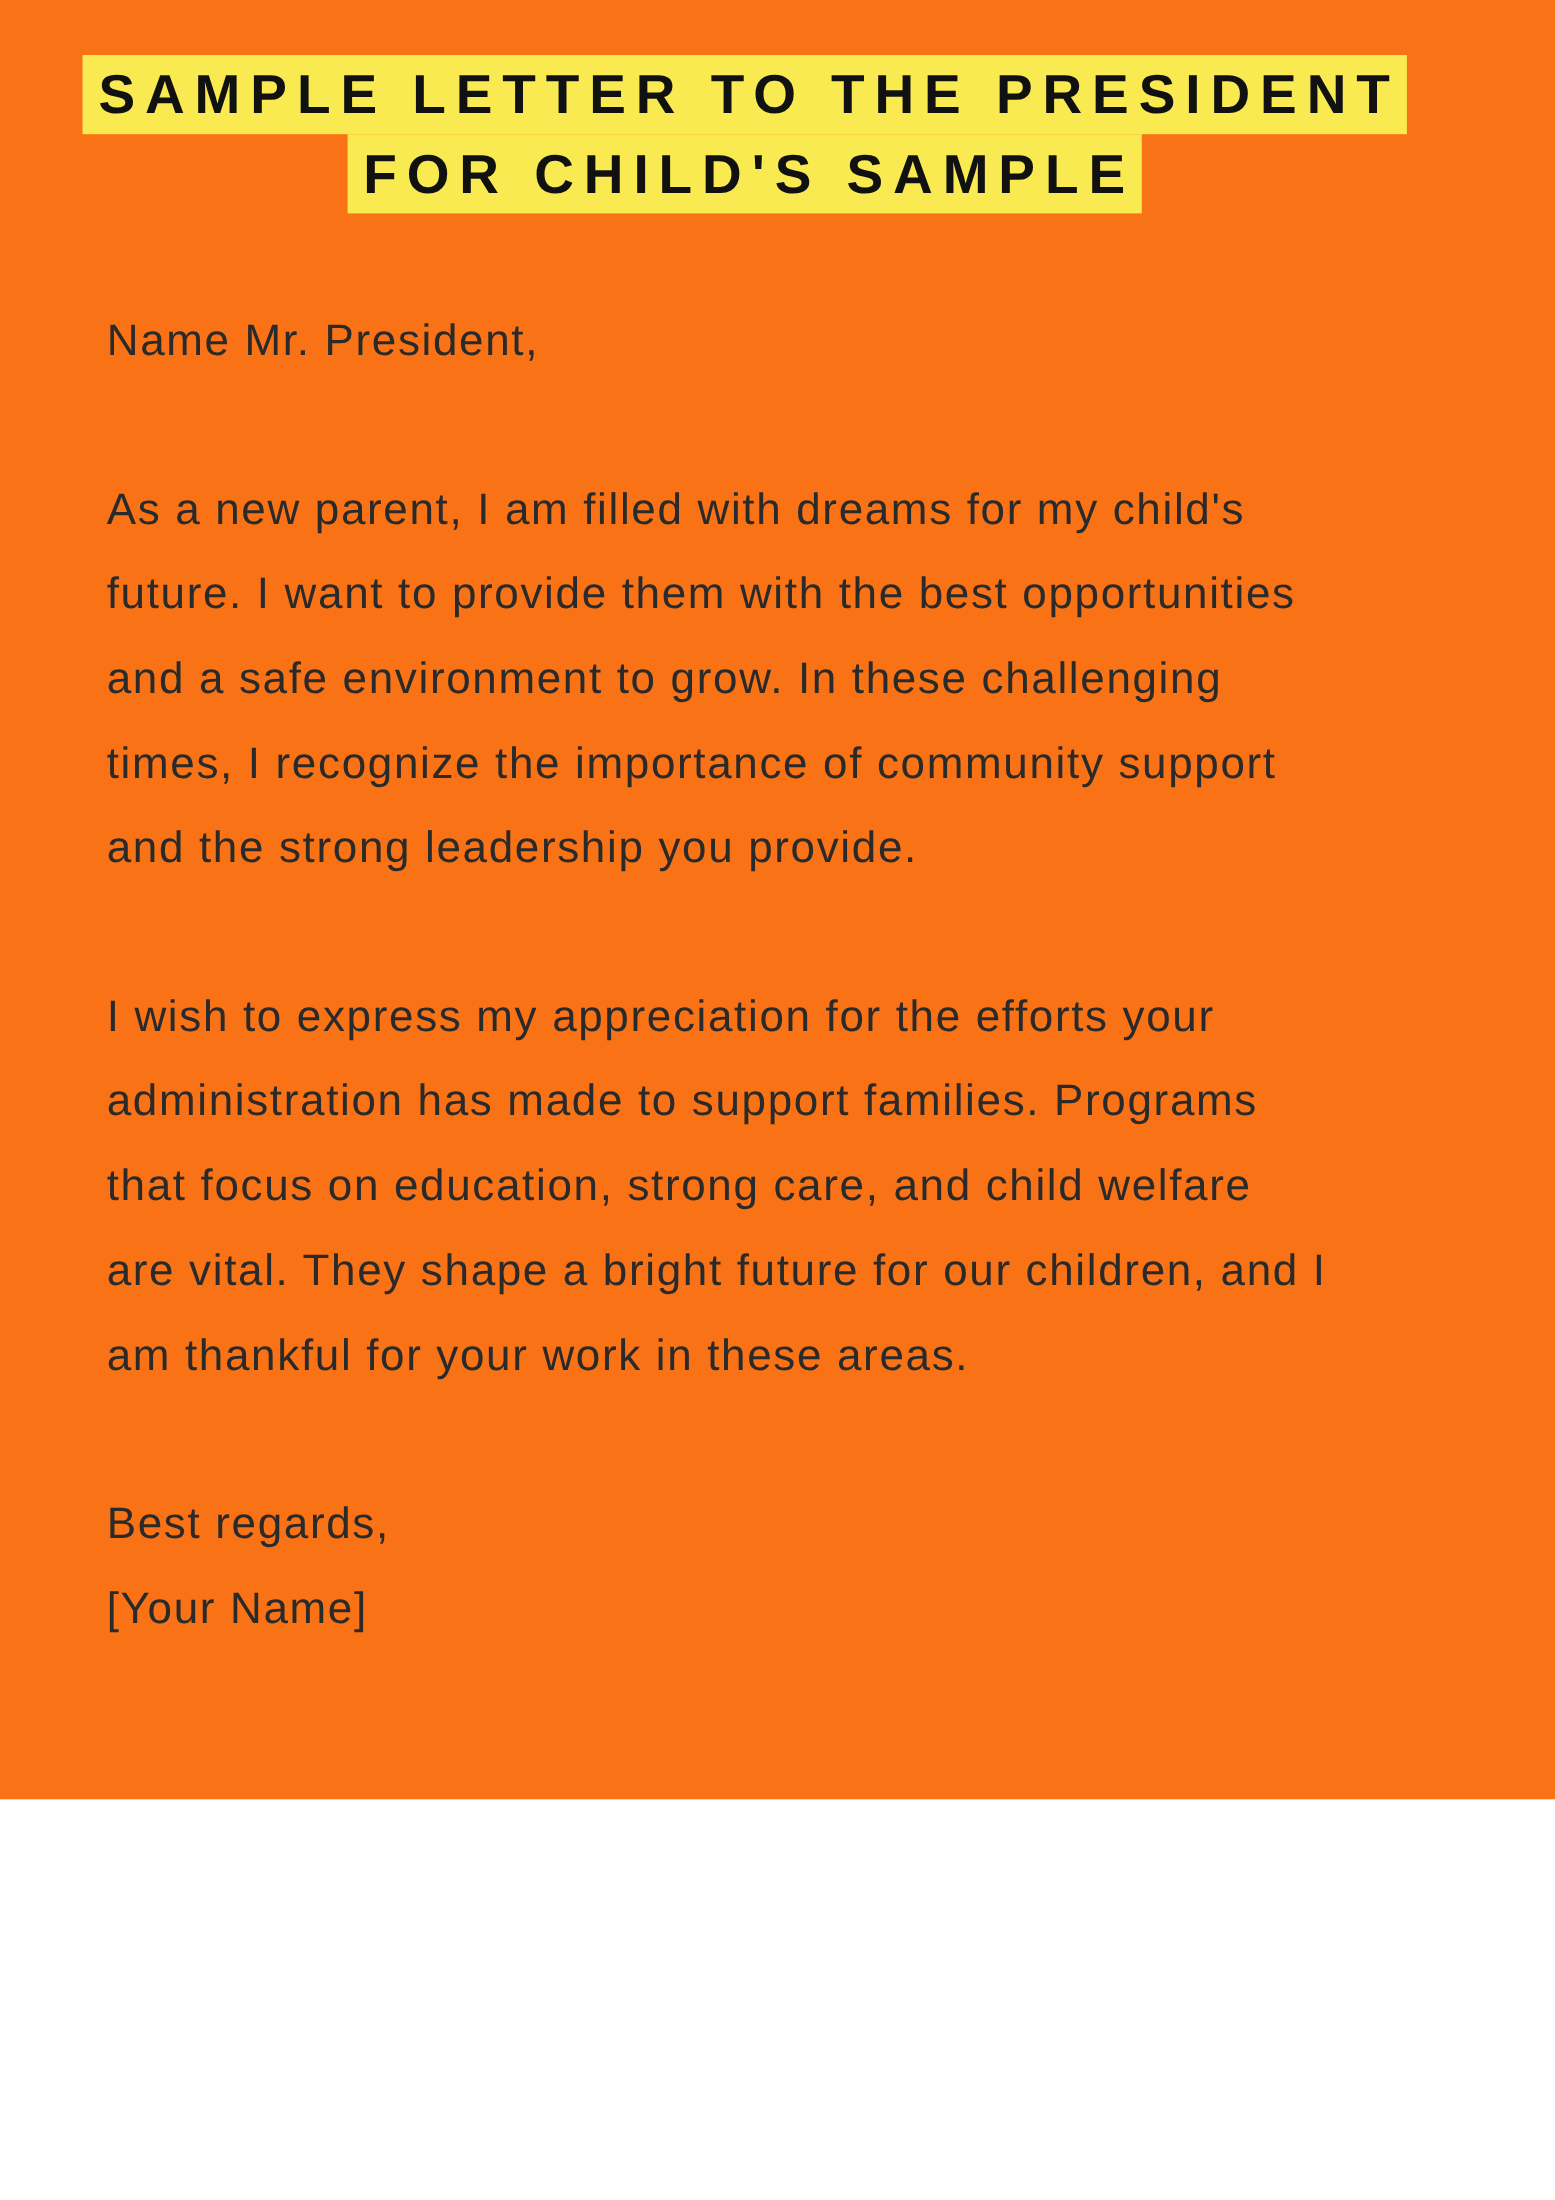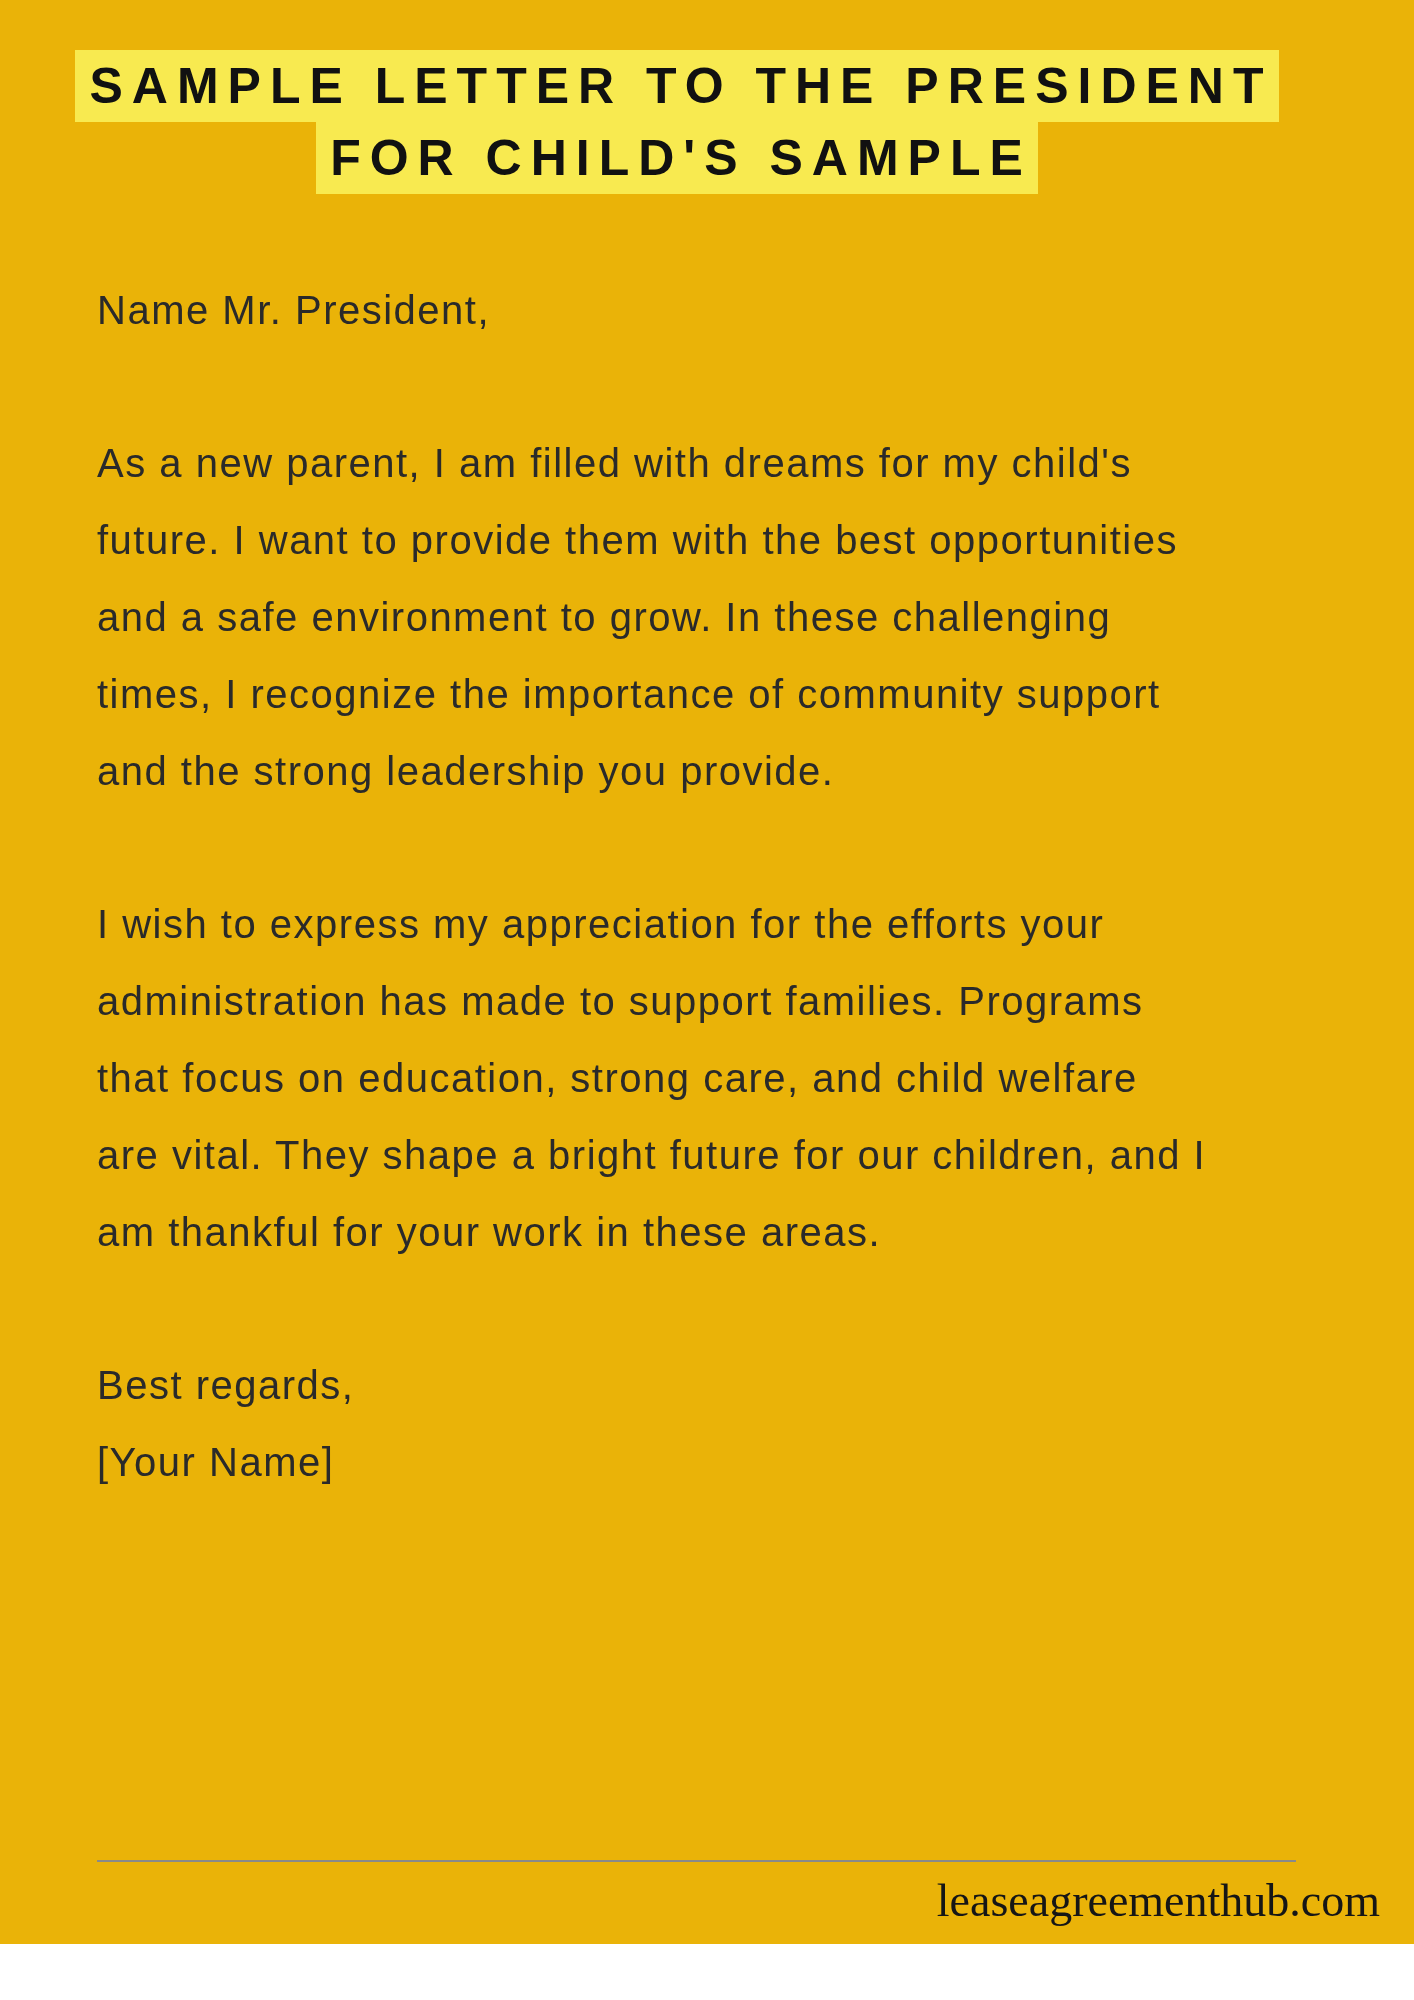--- a/index.html
+++ b/index.html
@@ -3,22 +3,22 @@
 <meta charset="utf-8">
 <style>
   html, body {
     margin: 0;
     padding: 0;
     background: #ffffff;
   }
   .page {
     position: relative;
     width: 1414px;
-    height: 1944px;
-    background: #eab308;
+    height: 1636px;
+    background: #f97316;
     overflow: hidden;
     font-family: "Liberation Sans", sans-serif;
   }
   
   .title {
     position: absolute;
     top: 50px;
     left: 0;
     width: 1354px;
     text-align: center;

